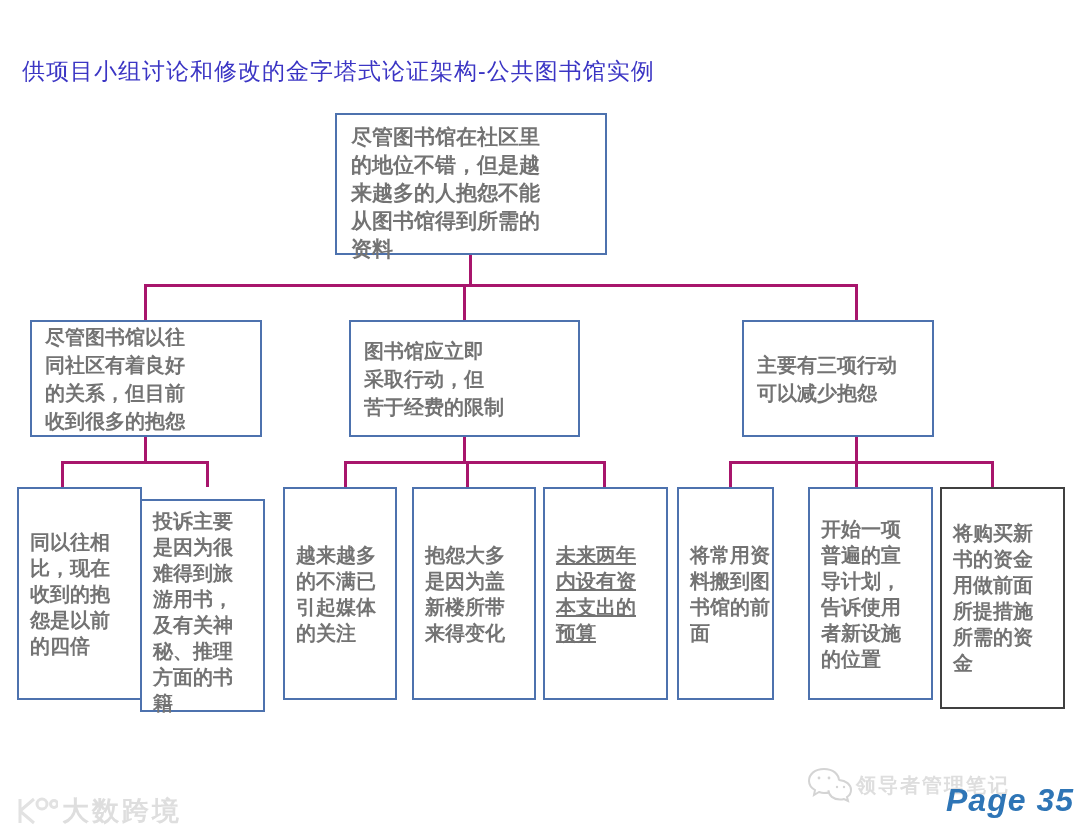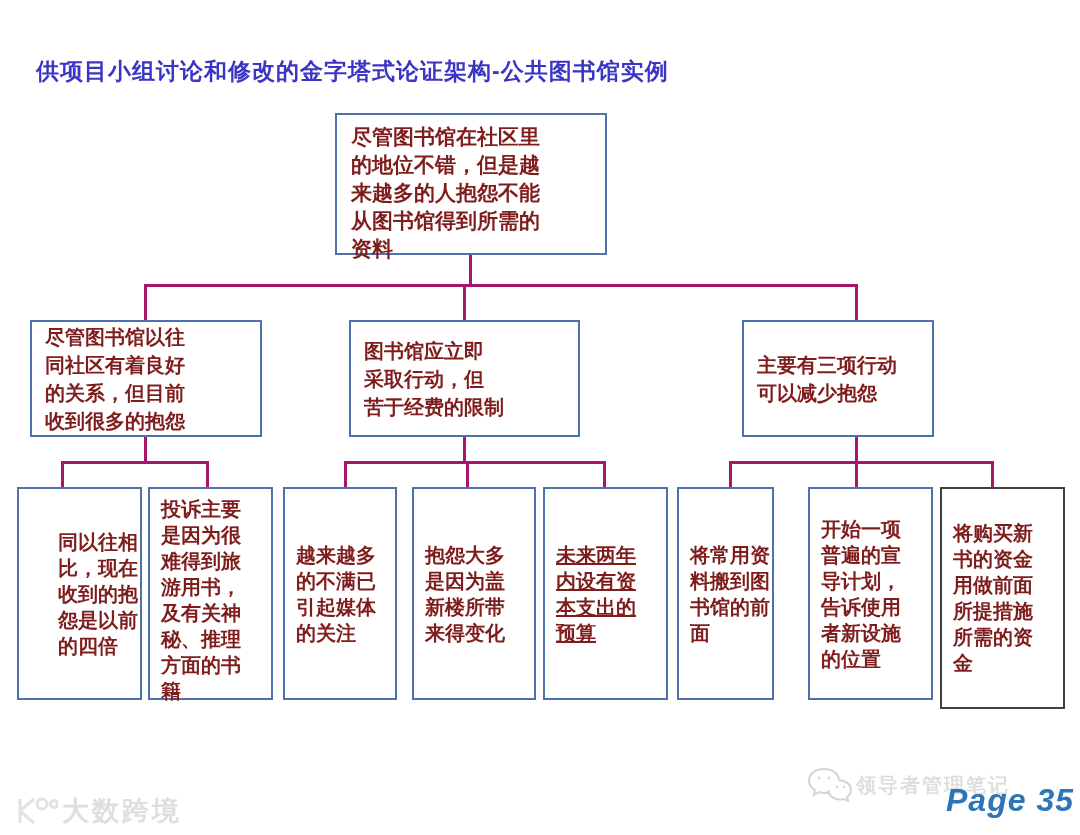--- a/index.html
+++ b/index.html
@@ -1,42 +1,42 @@
 <!DOCTYPE html>
 <html style="--title-color: #3b35c4; --box-border: #4d72ae; --box8-border: #404040; --connector: #a8156c; --page-color: #2e75b6; --watermark: #dedede;"><head>
 <meta charset="utf-8">
 <style>
   html,body{margin:0;padding:0;}
   body{
     width:1080px;height:835px;position:relative;background:#ffffff;
     font-family:"Liberation Sans", sans-serif;overflow:hidden;
   }
   .title{
-    position:absolute;left:36px;top:56px;
-    font-size:23px;font-weight:bold;color:var(--title-color);
+    position:absolute;left:22px;top:56px;
+    font-size:23px;font-weight:normal;color:var(--title-color);
     letter-spacing:1px;white-space:nowrap;
   }
   .box{
     position:absolute;background:#fff;border:2px solid var(--box-border);
     box-sizing:border-box;display:flex;align-items:center;
-    color:#7f1d1d;font-weight:bold;
+    color:#737373;font-weight:bold;
   }
   .box .txt{white-space:pre-line;}
   .lv1{left:335px;top:113px;width:272px;height:142px;align-items:flex-start;}
   .lv1 .txt{font-size:21px;line-height:28px;padding:8px 0 0 14px;}
   .lv2 .txt{font-size:20px;line-height:28px;padding-left:13px;}
   .lv2a{left:30px;top:320px;width:232px;height:117px;}
   .lv2b{left:349px;top:320px;width:231px;height:117px;}
   .lv2c{left:742px;top:320px;width:192px;height:117px;}
   .lv3{top:487px;height:213px;}
   .lv3 .txt{font-size:20px;line-height:26px;padding-left:11px;}
   .lv3.top{align-items:flex-start;}
   .lv3.top .txt{padding-top:7px;}
-  .b1{left:17px;width:125px;padding-left:28px;}
-  .b2{left:148px;width:125px;}
+  .b1{left:17px;width:125px;}
+  .b2{left:140px;width:125px;margin-top:12px;}
   .b3{left:283px;width:114px;}
   .b4{left:412px;width:124px;}
   .b5{left:543px;width:125px;text-decoration:underline;}
   .b6{left:677px;width:97px;}
   .b7{left:808px;width:125px;}
   .b8{left:940px;width:125px;height:222px;border-color:var(--box8-border);}
   .line{position:absolute;background:var(--connector);}
   
   .wm-left{
     position:absolute;left:14px;top:793px;display:flex;align-items:center;gap:4px;

